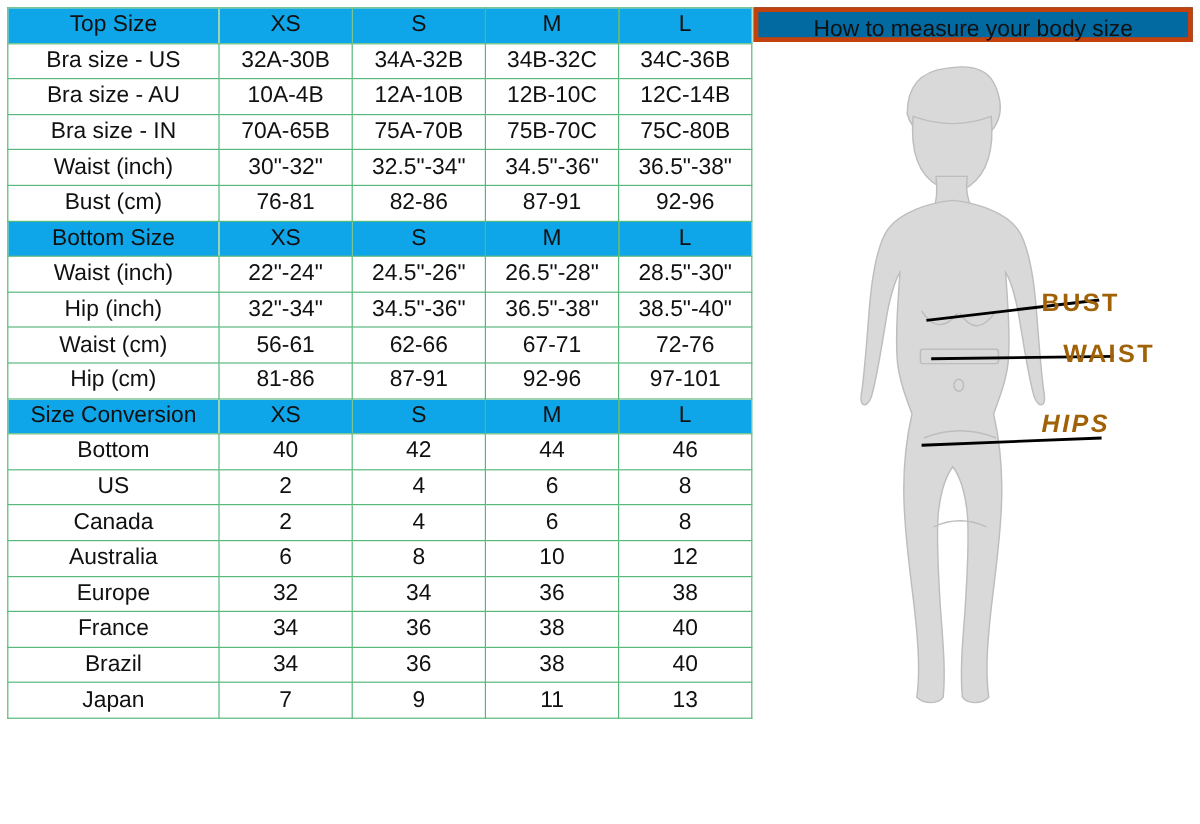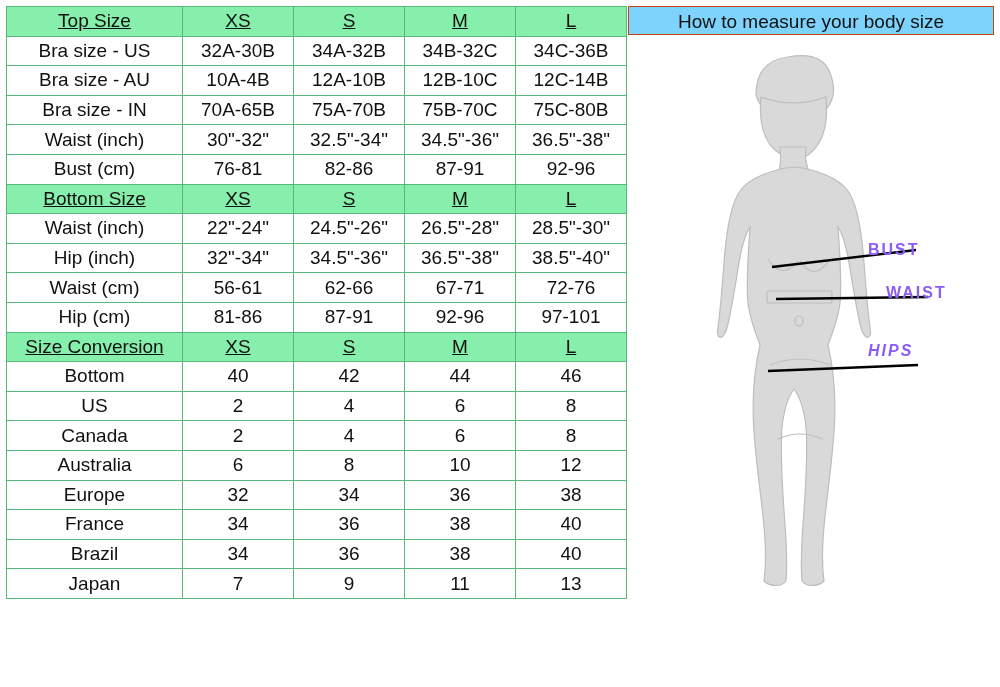--- a/index.html
+++ b/index.html
@@ -41,23 +41,22 @@
     white-space: nowrap;
     overflow: hidden;
   }
   col.c0 { width: 176px; }
   col.c1 { width: 111px; }
   col.c2 { width: 111px; }
   col.c3 { width: 111px; }
   col.c4 { width: 111px; }
 
   tr.header-row td {
-    background: #86efac;
+    background: #0ea5e9;
     font-weight: normal;
-    text-decoration: underline;
   }
   tr.header-row td.label-cell {
     text-align: center;
   }
   td.label-cell {
     text-align: center;
   }
   td.conv-label {
     text-align: left;
     padding-left: 8px;
@@ -66,43 +65,43 @@
   #illus-panel {
     position: relative;
     width: 372px;
     box-sizing: border-box;
     padding-top: 6px;
   }
   #measure-title {
     margin: 0 6px 0 0;
     height: 29px;
     line-height: 29px;
-    background: #7dd3fc;
+    background: #0369a1;
     text-align: center;
     font-size: 19px;
-    border: 1px solid #c2410c;
+    border: 4px solid #c2410c;
     box-sizing: border-box;
   }
   #figure-wrap {
     position: relative;
     width: 372px;
     height: 650px;
   }
   #figure-svg {
     position: absolute;
     left: 0;
     top: 0;
   }
   .meas-label {
     position: absolute;
     font-family: "Liberation Sans", sans-serif;
     font-weight: bold;
-    font-size: 16px;
+    font-size: 21px;
     letter-spacing: 2px;
-    color: #8b5cf6;
+    color: #a16207;
   }
   #label-bust { left: 240px; top: 206px; }
   #label-waist { left: 258px; top: 249px; }
   #label-hips { left: 240px; top: 307px; font-style: italic; }
 </style>
 </head>
 <body>
 
 <div id="page">
 

